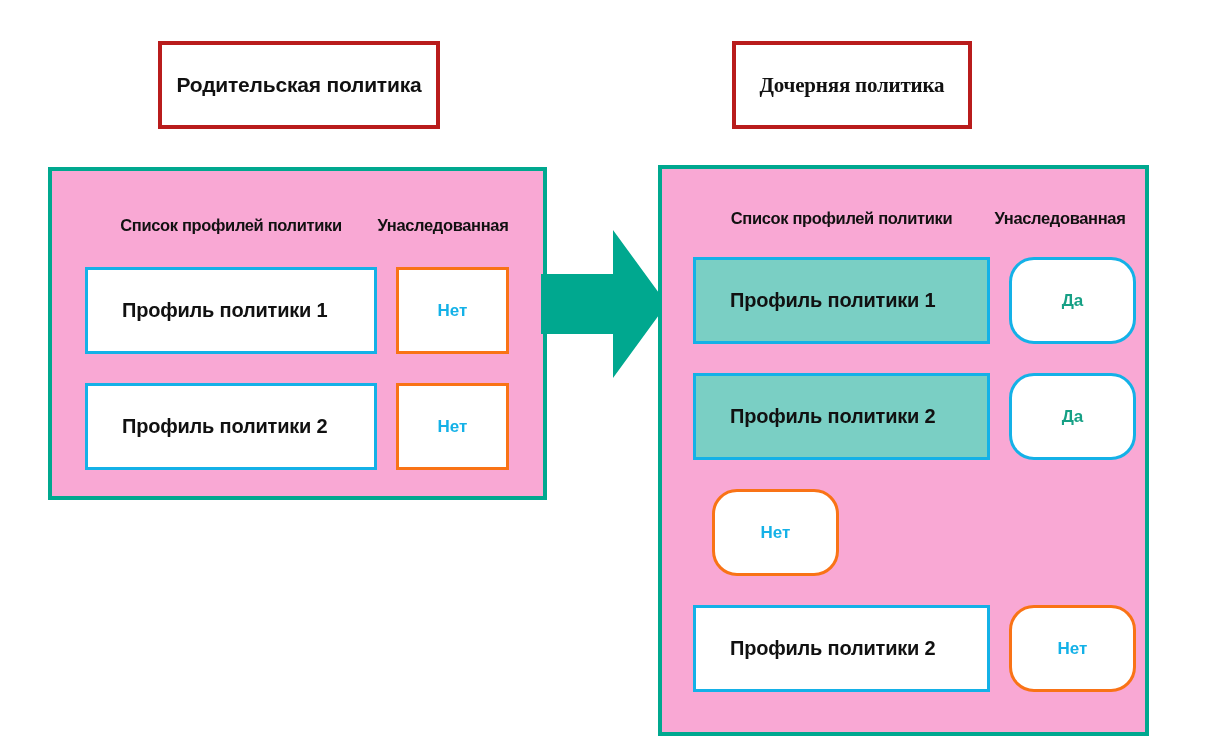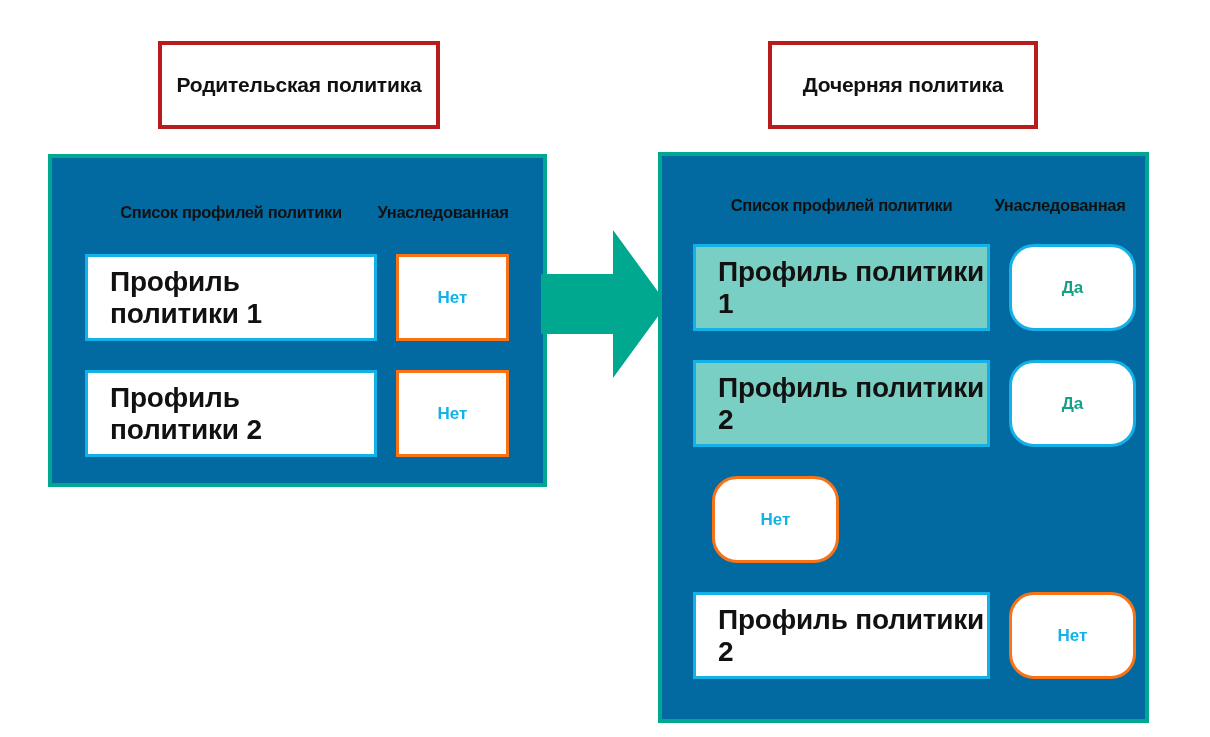--- a/index.html
+++ b/index.html
@@ -28,28 +28,29 @@
     align-items: center;
     justify-content: center;
     text-align: center;
     color: #111111;
     font-weight: bold;
     font-size: 21px;
     line-height: 1.35;
     letter-spacing: -0.2px;
   }
   #title-parent  { left: 158px; top: 41px;  width: 282px; height: 88px; }
-  #title-child   { left: 768px; top: 41px;  width: 270px; height: 88px; }
+  #title-child   { left: 732px; top: 41px;  width: 240px; height: 88px; font-family: Liberation Serif, serif; }
 
   
   .panel {
     position: absolute;
     box-sizing: border-box;
     border: 4px solid #00a88f;
-    background: #0369a1;
+    background: #f9a8d4;
+    margin-top: 13px;
   }
   #panel-parent { left: 48px;  top: 154px; width: 499px; height: 333px; }
   #panel-child  { left: 658px; top: 152px; width: 491px; height: 571px; }
 
   
   .col-headers {
     position: absolute;
     display: flex;
     align-items: baseline;
   }
@@ -82,24 +83,24 @@
   #rows-parent .row { margin-bottom: 29px; }
   #rows-child  .row { margin-bottom: 29px; }
   .row:last-child { margin-bottom: 0 !important; }
 
   .profile-box {
     box-sizing: border-box;
     background: #ffffff;
     border: 3px solid #14b1e7;
     display: flex;
     align-items: center;
-    padding-left: 22px;
+    padding-left: 34px;
     color: #111111;
     font-weight: bold;
-    font-size: 28px;
+    font-size: 20px;
     letter-spacing: -0.2px;
   }
   .profile-box.highlight {
     background: #7acfc4;
   }
 
   .inherited-box {
     box-sizing: border-box;
     background: #ffffff;
     display: flex;

